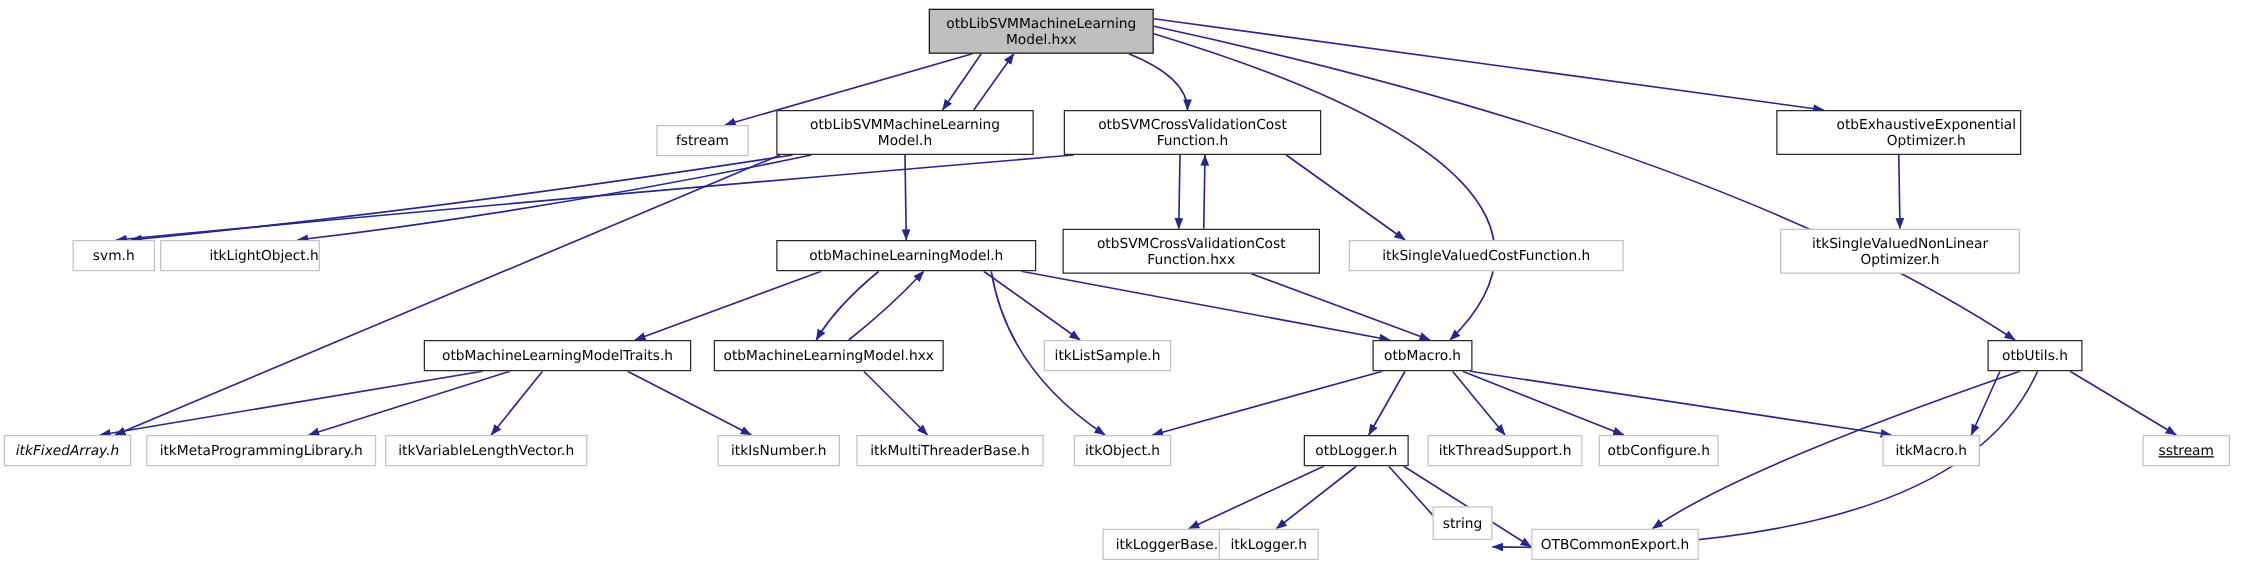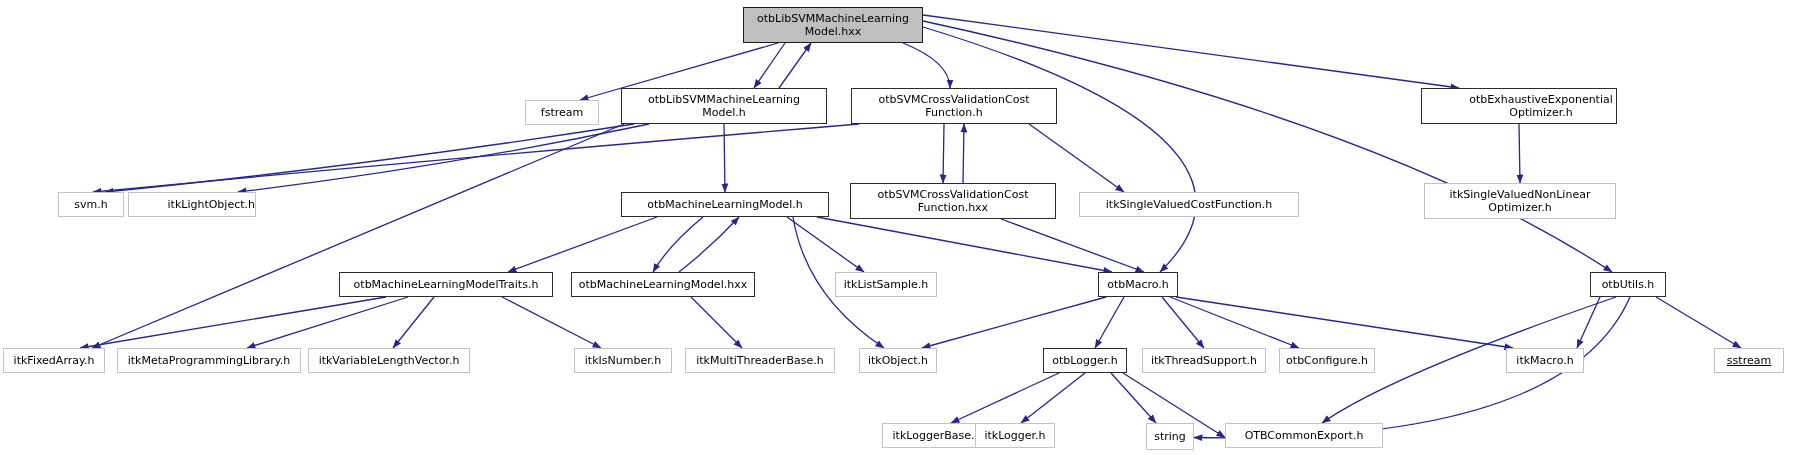--- a/index.html
+++ b/index.html
@@ -90,29 +90,29 @@
       <div class="node int" style="left: 850px; top: 183px; width: 206px; height: 36px;"><span>otbSVMCrossValidationCost
 Function.hxx</span></div>
       <div class="node ext" style="left: 1079px; top: 192px; width: 220px; height: 25px;"><span>itkSingleValuedCostFunction.h</span></div>
       <div class="node ext" style="left: 1424px; top: 183px; width: 192px; height: 36px;"><span>itkSingleValuedNonLinear
 Optimizer.h</span></div>
       <div class="node int" style="left: 339px; top: 272px; width: 214px; height: 25px;"><span>otbMachineLearningModelTraits.h</span></div>
       <div class="node int" style="left: 571px; top: 272px; width: 184px; height: 25px;"><span>otbMachineLearningModel.hxx</span></div>
       <div class="node ext" style="left: 835px; top: 272px; width: 102px; height: 25px;"><span>itkListSample.h</span></div>
       <div class="node int" style="left: 1098px; top: 272px; width: 80px; height: 25px;"><span>otbMacro.h</span></div>
       <div class="node int" style="left: 1590px; top: 272px; width: 76px; height: 25px;"><span>otbUtils.h</span></div>
-      <div class="node ext" style="left: 3px; top: 348px; width: 102px; height: 25px;"><span>itkFixedArray.h</span></div>
+      <div class="node ext" style="left: 3px; top: 348px; width: 102px; height: 25px; font-style: italic;"><span>itkFixedArray.h</span></div>
       <div class="node ext" style="left: 117px; top: 348px; width: 184px; height: 25px;"><span>itkMetaProgrammingLibrary.h</span></div>
       <div class="node ext" style="left: 308px; top: 348px; width: 162px; height: 25px;"><span>itkVariableLengthVector.h</span></div>
       <div class="node ext" style="left: 574px; top: 348px; width: 98px; height: 25px;"><span>itkIsNumber.h</span></div>
       <div class="node ext" style="left: 685px; top: 348px; width: 150px; height: 25px;"><span>itkMultiThreaderBase.h</span></div>
       <div class="node ext" style="left: 859px; top: 348px; width: 78px; height: 25px;"><span>itkObject.h</span></div>
       <div class="node int" style="left: 1043px; top: 348px; width: 84px; height: 25px;"><span>otbLogger.h</span></div>
       <div class="node ext" style="left: 1142px; top: 348px; width: 124px; height: 25px;"><span>itkThreadSupport.h</span></div>
       <div class="node ext" style="left: 1279px; top: 348px; width: 96px; height: 25px;"><span>otbConfigure.h</span></div>
       <div class="node ext" style="left: 1506px; top: 348px; width: 78px; height: 25px;"><span>itkMacro.h</span></div>
       <div class="node ext" style="left: 1714px; top: 348px; width: 70px; height: 25px; text-decoration: underline;"><span>sstream</span></div>
       <div class="node ext" style="left: 882px; top: 423px; width: 110px; height: 25px;"><span>itkLoggerBase.h</span></div>
       <div class="node ext" style="left: 975px; top: 423px; width: 80px; height: 25px;"><span>itkLogger.h</span></div>
-      <div class="node ext" style="left: 1146px; top: 423px; width: 48px; height: 27px;"><span>string</span></div>
-      <div class="node ext" style="left: 1225px; top: 423px; width: 158px; height: 25px;"><span>OTBCommonExport.h</span></div>
+      <div class="node ext" style="left: 1146px; top: 405px; width: 48px; height: 27px;"><span>string</span></div>
+      <div class="node ext" style="left: 1225px; top: 423px; width: 134px; height: 25px;"><span>OTBCommonExport.h</span></div>
     </div>
 </div>
 
 </body></html>

